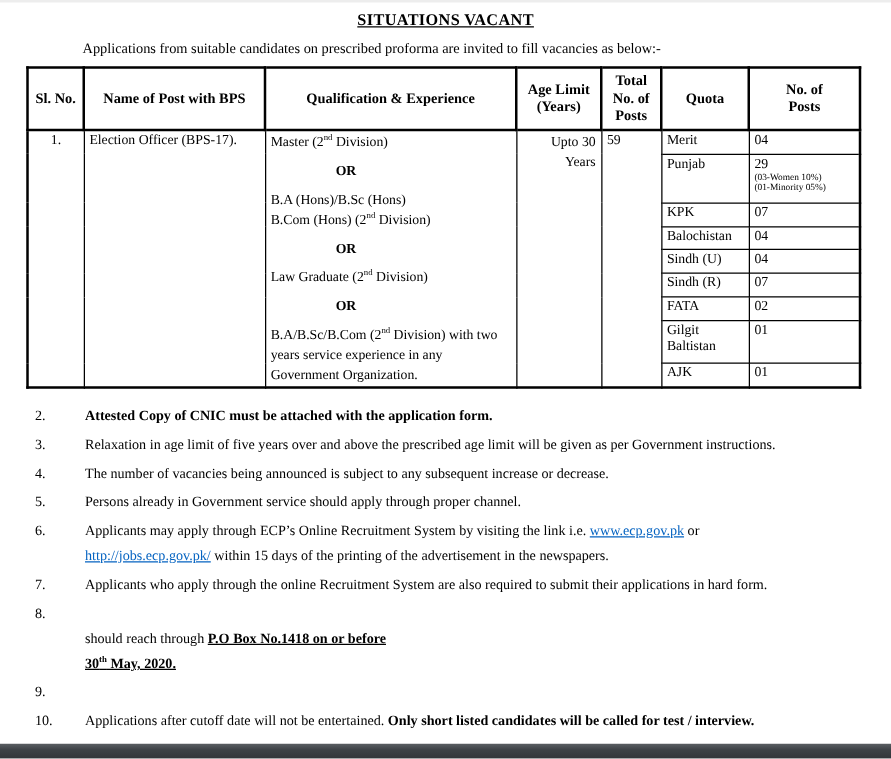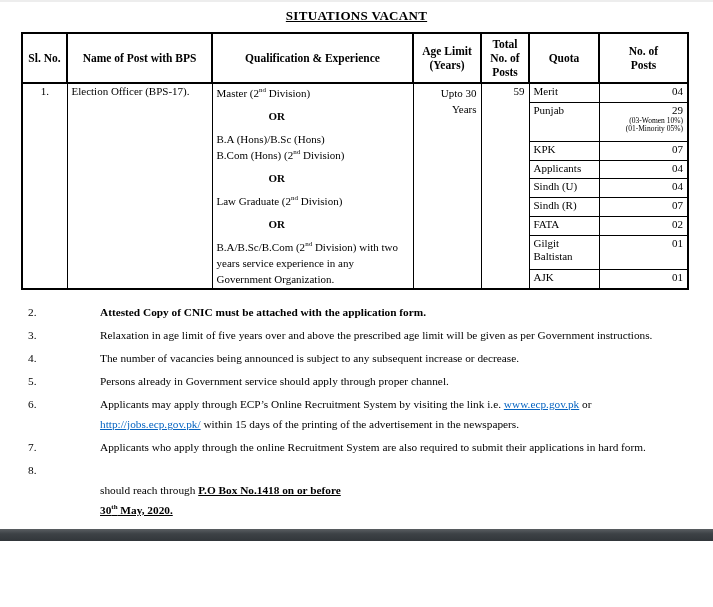--- a/index.html
+++ b/index.html
@@ -1,17 +1,17 @@
 <!DOCTYPE html>
 <html><head>
 <meta charset="utf-8">
 <style>
   html,body{margin:0;padding:0;background:#fff;}
   .screen{
-    width:713px;height:541px;position:relative;background:#ffffff;overflow:hidden;
+    width:713px;height:607px;position:relative;background:#ffffff;overflow:hidden;
     font-family:"Liberation Serif","DejaVu Serif",serif;color:#000;
     border-top:2px solid #ededed;box-sizing:border-box;
   }
   sup{font-size:7px;line-height:0;vertical-align:super;}
   .doc-title{
     text-align:center;font-weight:bold;font-size:13px;letter-spacing:.3px;
     text-decoration:underline;padding-top:6px;
   }
   .intro{font-size:11.5px;margin:9px 0 0 66px;}
 
@@ -28,47 +28,48 @@
   }
   .th-age span,.th-total span,.th-posts span{display:inline-block;}
   .th-age span{max-width:58px;}
   .th-total span{max-width:42px;}
   .th-posts span{max-width:46px;}
 
   td.c-sl{text-align:center;vertical-align:middle;}
   td.c-post{padding-top:2px;}
   td.c-qual{padding:2px 2px 2px 6px;}
   td.c-age{text-align:right;padding-top:2px;line-height:16px;}
-  td.c-total{text-align:right;vertical-align:middle;}
+  td.c-total{text-align:left;vertical-align:middle;}
   td.c-quota{vertical-align:middle;line-height:13px;padding:2px;}
-  td.c-posts{text-align:right;vertical-align:middle;padding:1px 2px;}
+  td.c-posts{text-align:left;vertical-align:middle;padding:1px 2px;}
   .qline{line-height:16px;}
   .qline.or{font-weight:bold;padding-left:52px;margin:7px 0;}
   .subnote{font-size:7.5px;line-height:8.5px;white-space:nowrap;}
   .posts-count{line-height:13px;}
 
   .notes{margin:12px 0 0 21px;}
   .note{display:flex;font-size:11.3px;line-height:20px;margin-bottom:3px;}
   .note-num{width:47px;padding-left:7px;box-sizing:border-box;flex-shrink:0;}
-  .note-text{flex:1;padding-right:10px;margin-left:32px;}
+  .note-text{flex:1;padding-right:10px;}
   .seg-b{font-weight:bold;}
   .seg-u{text-decoration:underline;}
   .seg-link{color:#0563c1;text-decoration:underline;cursor:pointer;}
 
   .bottom-bar{
     position:absolute;left:0;bottom:0;width:713px;height:12px;
     background:linear-gradient(#5a5e62 0%,#3d4246 40%,#32363a 100%);
   }
 </style>
 </head>
 <body>
 
 <div class="screen">
 
   <div class="doc-title">SITUATIONS VACANT</div>
+  <div class="intro">Applications from suitable candidates on prescribed proforma are invited to fill vacancies as below:-</div>
 
   <table class="vacancy">
     <colgroup>
       <col style="width:45px">
         <col style="width:145px">
         <col style="width:201px">
       <col style="width:68px">
         <col style="width:48px">
         <col style="width:70px">
         <col style="width:89px">
@@ -113,21 +114,21 @@
             <div class="subnote">(01-Minority 05%)</div>
           </td>
         </tr>
         <tr>
           <td class="c-quota">KPK</td>
           <td class="c-posts">
             <div class="posts-count">07</div>
           </td>
         </tr>
         <tr>
-          <td class="c-quota">Applicants</td>
+          <td class="c-quota">Balochistan</td>
           <td class="c-posts">
             <div class="posts-count">04</div>
           </td>
         </tr>
         <tr>
           <td class="c-quota">Sindh (U)</td>
           <td class="c-posts">
             <div class="posts-count">04</div>
           </td>
         </tr>

